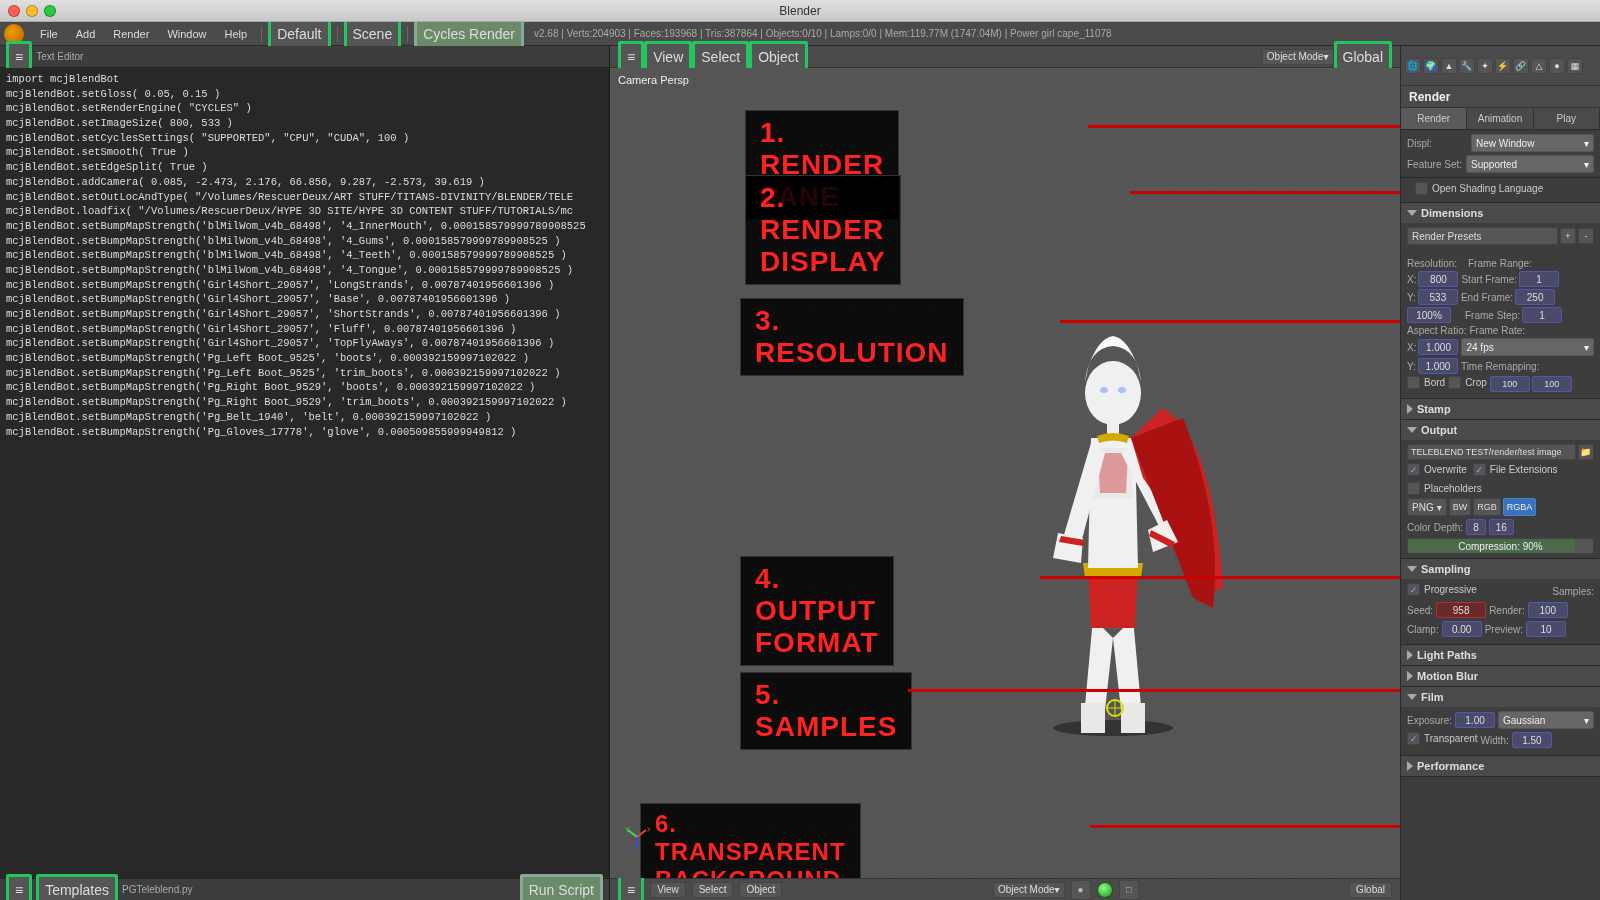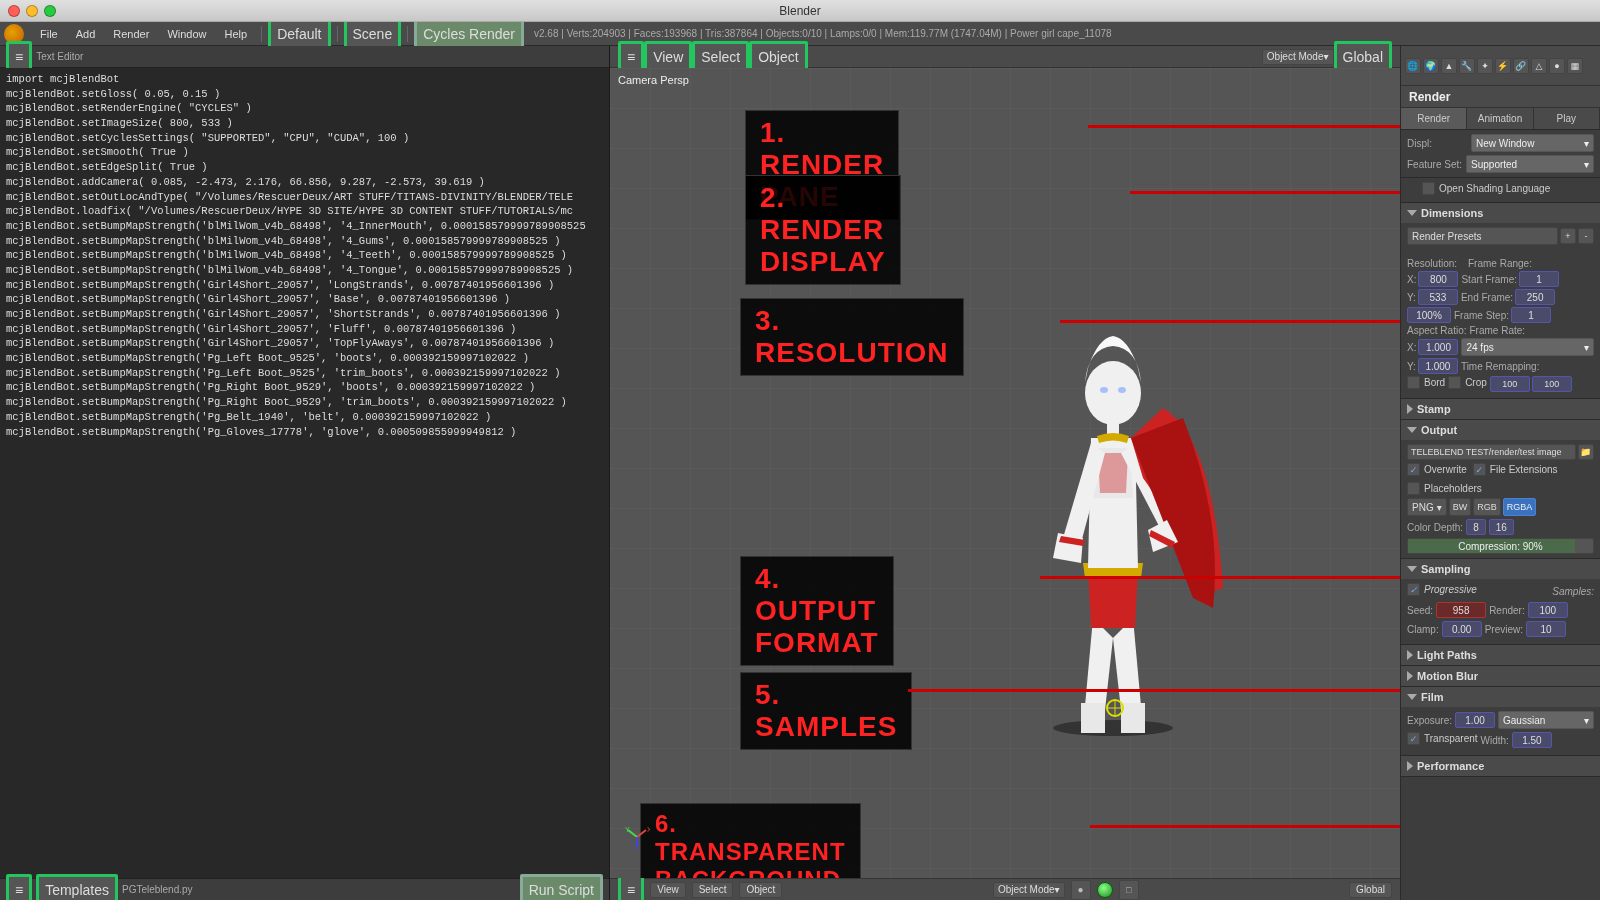--- a/index.html
+++ b/index.html
@@ -796,21 +796,21 @@
       </div>
       <div style="display:flex;align-items:center;gap:4px;">
         <span style="font-size:10px;color:#aaa;">Feature Set:</span>
         <div class="prop-select">
           <span>Supported</span>
           <span>▾</span>
         </div>
       </div>
     </div>
 
-    <div style="padding:4px 21px;border-bottom:1px solid #2a2a2a;">
+    <div style="padding:4px 14px;border-bottom:1px solid #2a2a2a;">
       <div class="checkbox-row">
         <div class="cb"></div>
         <span class="cb-label">Open Shading Language</span>
       </div>
     </div>
 
     <div class="prop-section">
       <div class="prop-section-header">
         <div class="triangle-down"></div>
         <span>Dimensions</span>
@@ -842,21 +842,21 @@
         <div style="display:flex;gap:3px;margin-bottom:2px;">
           <div style="display:flex;align-items:center;gap:2px;">
             <span style="font-size:10px;color:#aaa;">Y:</span>
             <div class="number-input">533</div>
           </div>
           <div style="display:flex;align-items:center;gap:2px;">
             <span style="font-size:10px;color:#aaa;">End Frame:</span>
             <div class="number-input">250</div>
           </div>
         </div>
-        <div style="display:flex;gap:3px;margin-bottom:2px;">
+        <div style="display:flex;gap:14px;margin-bottom:2px;">
           <div class="number-input" style="min-width:44px;">100%</div>
           <div style="display:flex;align-items:center;gap:2px;">
             <span style="font-size:10px;color:#aaa;">Frame Step:</span>
             <div class="number-input">1</div>
           </div>
         </div>
 
         <div style="display:flex;gap:3px;margin-bottom:2px;font-size:10px;color:#aaa;">
           <span>Aspect Ratio:</span>
           <span>Frame Rate:</span>
@@ -957,21 +957,21 @@
       </div>
     </div>
 
     <div class="prop-section">
       <div class="prop-section-header">
         <div class="triangle-down"></div>
         <span>Sampling</span>
       </div>
       <div class="prop-body">
 
-        <div style="display:flex;align-items:center;justify-content:space-between;margin-bottom:3px;font-style:italic;">
+        <div style="display:flex;align-items:center;justify-content:space-between;margin-bottom:3px;">
           <div class="checkbox-row">
             <div class="cb checked"></div>
             <span class="cb-label">Progressive</span>
           </div>
           <span style="font-size:10px;color:#aaa;">Samples:</span>
         </div>
 
         <div style="display:flex;gap:3px;align-items:center;margin-bottom:3px;">
           <span style="font-size:10px;color:#aaa;">Seed:</span>
           <div class="number-input-red">958</div>

